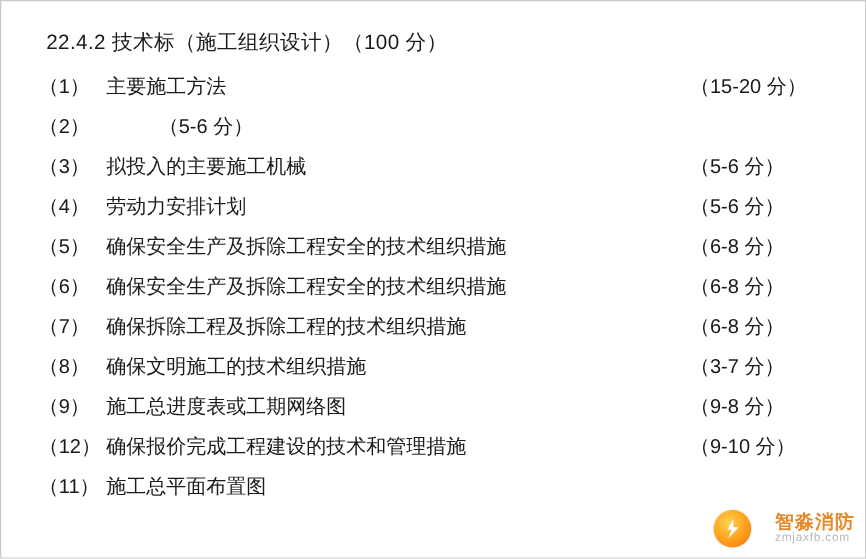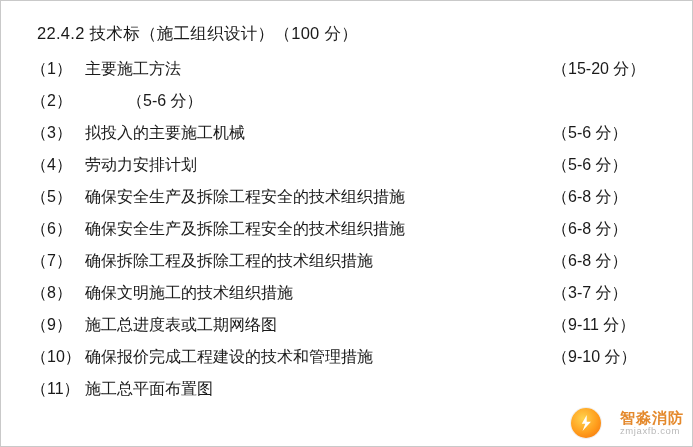--- a/index.html
+++ b/index.html
@@ -163,25 +163,25 @@
 
       <li class="item">
         <span class="item-num">（8）</span>
         <span class="item-text">确保文明施工的技术组织措施</span>
         <span class="item-score">（3-7 分）</span>
       </li>
 
       <li class="item">
         <span class="item-num">（9）</span>
         <span class="item-text">施工总进度表或工期网络图</span>
-        <span class="item-score">（9-11 分）</span>
-      </li>
-
-      <li class="item">
-        <span class="item-num">（10）</span>
+        <span class="item-score">（9-8 分）</span>
+      </li>
+
+      <li class="item">
+        <span class="item-num">（12）</span>
         <span class="item-text">确保报价完成工程建设的技术和管理措施</span>
         <span class="item-score">（9-10 分）</span>
       </li>
 
       <li class="item">
         <span class="item-num">（11）</span>
         <span class="item-text">施工总平面布置图</span>
         <span class="item-score"></span>
       </li>
 

